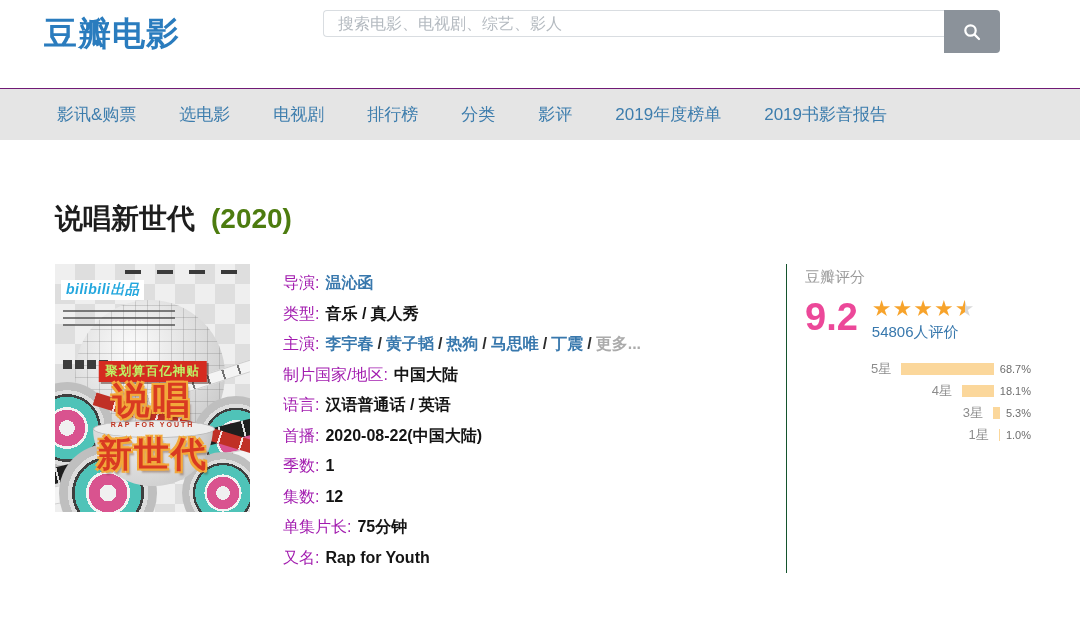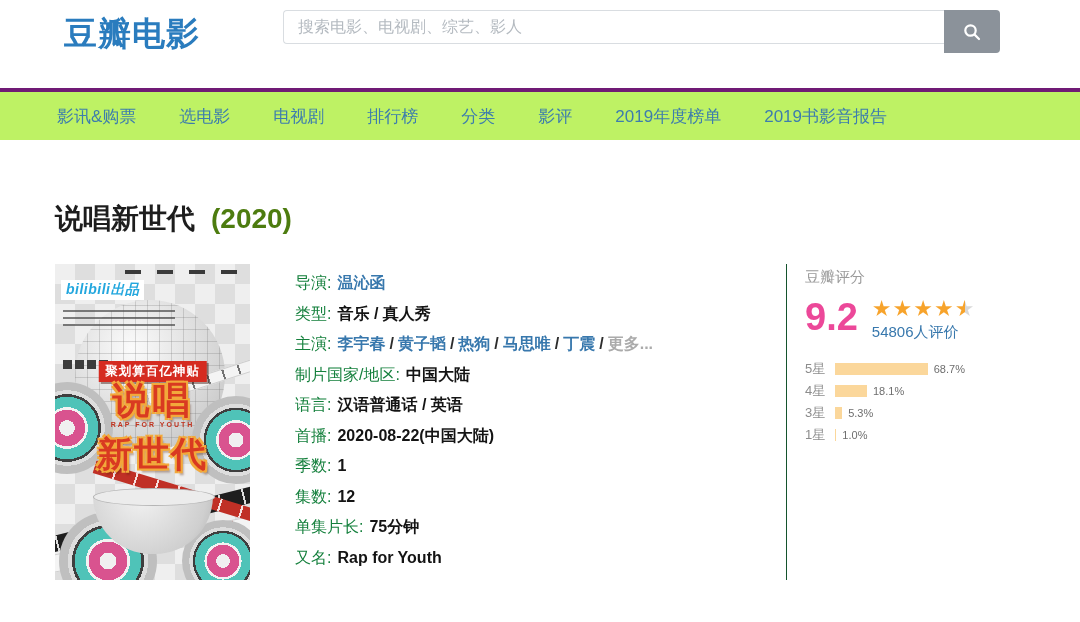--- a/index.html
+++ b/index.html
@@ -1,46 +1,46 @@
 <!DOCTYPE html>
 <html><head>
 <meta charset="utf-8">
 <style>
   * { margin:0; padding:0; box-sizing:border-box; }
   html,body { width:1080px; height:622px; overflow:hidden; background:#fff;
               font-family:"Liberation Sans","DejaVu Sans",sans-serif; }
 
   
   .header { position:relative; height:88px; background:#fff; }
-  .logo { position:absolute; left:64px; top:12px; font-size:33px; font-weight:800;
+  .logo { position:absolute; left:44px; top:12px; font-size:33px; font-weight:800;
           color:#2a7cbe; letter-spacing:1px; cursor:pointer; }
   .searchbar { position:absolute; left:283px; top:10px; width:717px; height:43px; display:flex; }
-  .search-input { flex:1; height:34px; border:1px solid #d9dde1; border-right:none;
+  .search-input { flex:1; height:27px; border:1px solid #d9dde1; border-right:none;
                   border-radius:4px 0 0 4px; padding:0 14px; font-size:16px; color:#333;
-                  outline:none; }
+                  outline:none;margin-left:40px; }
   .search-input::placeholder { color:#b4bac0; }
   .search-btn { width:56px; height:43px; background:#8b929a; border:none;
                 border-radius:0 4px 4px 0; cursor:pointer; display:flex;
                 align-items:center; justify-content:center; }
 
   
-  .nav { height:52px; background:#bef264; border-top:4px solid #701a75;
+  .nav { height:52px; background:#e5e5e5; border-top:1px solid #701a75;
          display:flex; align-items:center; padding-left:57px; }
   .nav a { font-size:17px; color:#3d7dad; text-decoration:none; margin-right:43px;
            white-space:nowrap; cursor:pointer; }
 
   
   .page-title { margin:60px 0 0 55px; font-size:28px; font-weight:700; color:#1d1d1d; }
   .page-title .year { color:#4d7c0f; margin-left:16px; }
 
   
   .article { display:flex; margin:26px 0 0 55px; align-items:stretch; }
 
   
-  .poster { position:relative; width:195px; height:316px; overflow:hidden; flex:none;
+  .poster { position:relative; width:195px; height:248px; overflow:hidden; flex:none;
             cursor:pointer;
             background-image:conic-gradient(#dedede 90deg,#efefef 90deg 180deg,#dedede 180deg 270deg,#efefef 270deg);
             background-size:40px 40px; }
   .poster .topmarks { position:absolute; top:6px; left:70px; right:5px; height:4px;
             background:repeating-linear-gradient(90deg,#3a3a3a 0 16px,transparent 16px 32px); }
   .poster .globe { position:absolute; top:36px; left:20px; width:150px; height:150px;
             border-radius:50%;
             background:radial-gradient(circle at 38% 32%,#fbfbfb,#d6d6d6 62%,#b9b9b9);
             }
   .poster .globe::after { content:""; position:absolute; inset:0; border-radius:50%;
@@ -69,53 +69,53 @@
         background:#f4f4f4; border:1px solid #cfcfcf;
         background-image:repeating-linear-gradient(90deg,transparent 0 14px,rgba(60,60,60,.7) 14px 16px); }
   .bili-badge { position:absolute; top:16px; left:6px; z-index:5; background:#fff;
         color:#23a7de; font-weight:800; font-style:italic; font-size:14px;
         padding:1px 5px; letter-spacing:.5px; }
   .fineprint { position:absolute; top:46px; left:8px; width:112px; height:20px; z-index:5;
         background:repeating-linear-gradient(#4a4a4a 0 2.5px,transparent 2.5px 7px); opacity:.7; }
   .socialmarks { position:absolute; top:96px; left:8px; width:46px; height:9px; z-index:5;
         background:repeating-linear-gradient(90deg,#3c3c3c 0 9px,transparent 9px 12px); }
   .poster-banner { position:absolute; top:97px; left:50%; transform:translateX(-50%); z-index:6;
-        background:#d52b20; color:#ffffff; font-size:12.5px; font-weight:700; white-space:nowrap;
+        background:#d52b20; color:#bef264; font-size:12.5px; font-weight:700; white-space:nowrap;
         padding:2px 7px; box-shadow:2px 2px 0 rgba(60,20,10,.45); letter-spacing:1px; }
   .poster-t1 { position:absolute; top:112px; width:100%; text-align:center; z-index:6;
         font-size:37px; font-weight:900; color:#d93a21; letter-spacing:3px;
         text-shadow:-2px -2px 0 #f2a93b,2px -2px 0 #f2a93b,-2px 2px 0 #f2a93b,2px 2px 0 #f2a93b,3px 4px 2px rgba(80,30,10,.35); }
   .poster-sub { position:absolute; top:157px; width:100%; text-align:center; z-index:6;
         font-size:7px; font-weight:700; color:#c1331f; letter-spacing:2px; }
   .poster-t2 { position:absolute; top:167px; width:100%; text-align:center; z-index:6;
         font-size:35px; font-weight:900; color:#d93a21; letter-spacing:2px;
         text-shadow:-2px -2px 0 #f2a93b,2px -2px 0 #f2a93b,-2px 2px 0 #f2a93b,2px 2px 0 #f2a93b,3px 4px 2px rgba(80,30,10,.35); }
 
   
   .movie-info { margin-left:33px; width:470px; font-size:16px; padding-top:4px; }
   .info-row { line-height:30.5px; white-space:nowrap; }
-  .info-label { color:#15803d; margin-right:6px;margin-left:12px; }
+  .info-label { color:#a21caf; margin-right:6px; }
   .info-link { color:#3878ad; text-decoration:none; font-weight:600; cursor:pointer; }
   .info-plain { color:#141414; font-weight:600; }
   .info-muted { color:#ababab; font-weight:600; cursor:pointer; }
   .info-sep { color:#2c2c2c; font-weight:700; padding:0 4px; }
 
   
   .rating-panel { margin-left:33px; border-left:1px solid #14532d; padding-left:18px;
                   padding-top:4px; width:245px; flex:none; }
   .rating-title { font-size:15px; color:#9b9b9b; margin-bottom:10px; }
   .score-row { display:flex; align-items:flex-start; }
   .score { font-size:38px; color:#ec4899; font-weight:700; line-height:40px; }
   .score-right { margin-left:14px; padding-top:1px; }
   .stars { font-size:22px; letter-spacing:1px; line-height:22px;
            -webkit-background-clip:text; background-clip:text; color:transparent; }
   .votes { display:inline-block; margin-top:3px; font-size:15px; color:#3878ad;
            text-decoration:none; cursor:pointer; }
   .dist { margin-top:16px; }
-  .dist-row { display:flex; align-items:center; height:22px; }
+  .dist-row { display:flex; align-items:center; height:22px;justify-content:flex-end; }
   .dist-label { font-size:13px; color:#8c8c8c; width:30px; flex:none; }
   .dist-bar { height:12px; background:#fbd79b; flex:none; }
   .dist-pct { font-size:11px; color:#6e6e6e; margin-left:6px; }
 </style>
 </head>
 <body>
 
 <div class="header">
   <div class="logo">豆瓣电影</div>
   <div class="searchbar">

